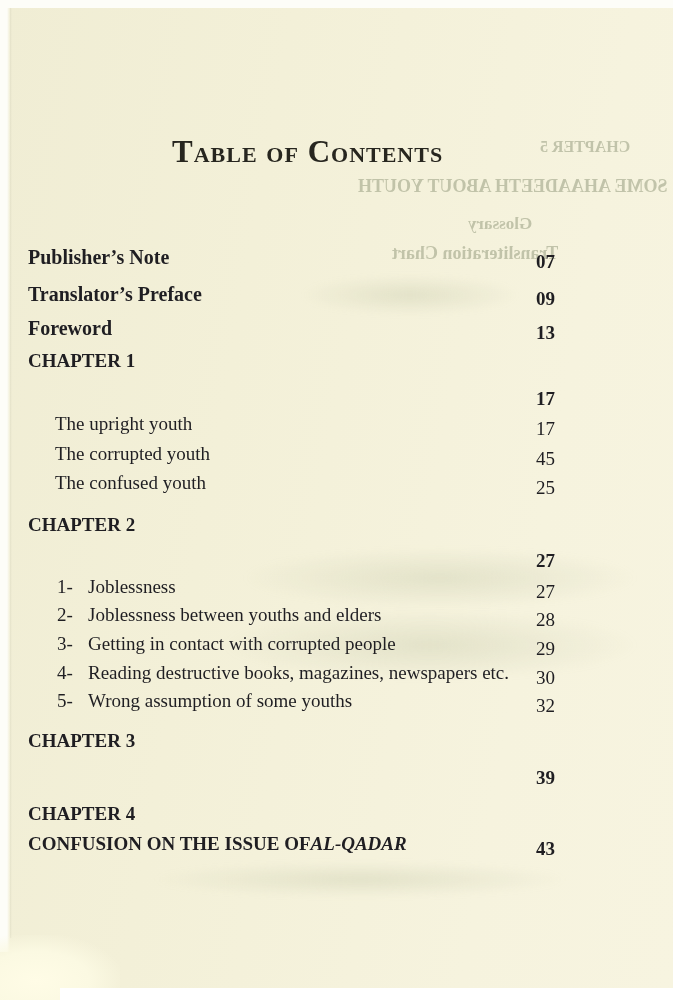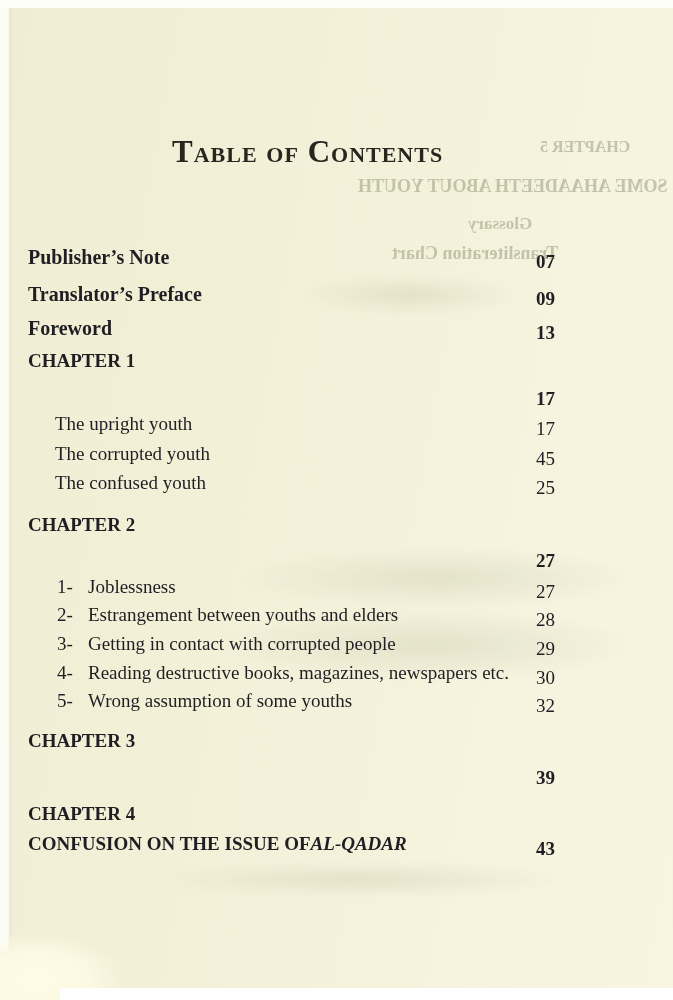--- a/index.html
+++ b/index.html
@@ -104,21 +104,21 @@
   <span class="lbl b ml-main">CHAPTER 2</span>
 </div>
 <div class="row" style="top:545px">
   <span class="pg b">27</span>
 </div>
 <div class="row" style="top:576px">
   <span class="prefix">1-</span><span class="lbl">Joblessness</span>
   <span class="pg">27</span>
 </div>
 <div class="row" style="top:604px">
-  <span class="prefix">2-</span><span class="lbl">Estrangement between youths and elders</span>
+  <span class="prefix">2-</span><span class="lbl">Joblessness between youths and elders</span>
   <span class="pg">28</span>
 </div>
 <div class="row" style="top:633px">
   <span class="prefix">3-</span><span class="lbl">Getting in contact with corrupted people</span>
   <span class="pg">29</span>
 </div>
 <div class="row" style="top:662px">
   <span class="prefix">4-</span><span class="lbl">Reading destructive books, magazines, newspapers etc.</span>
   <span class="pg">30</span>
 </div>

